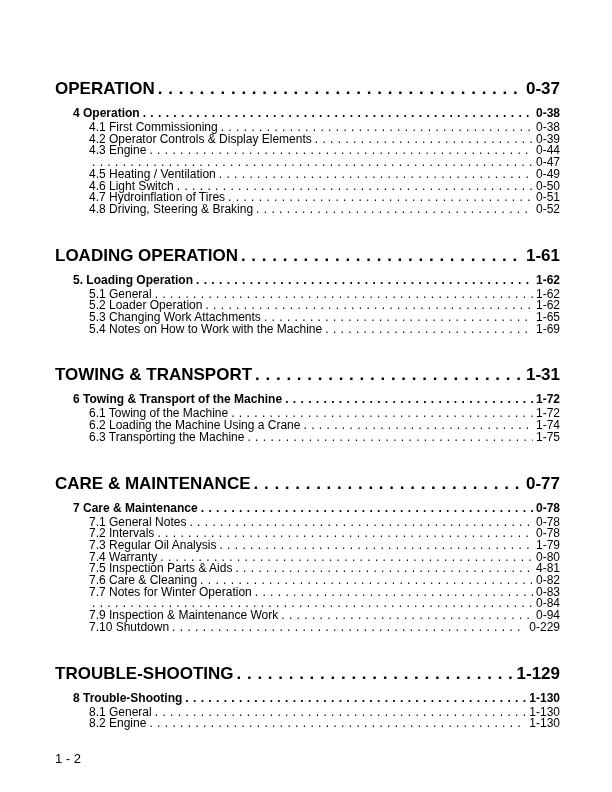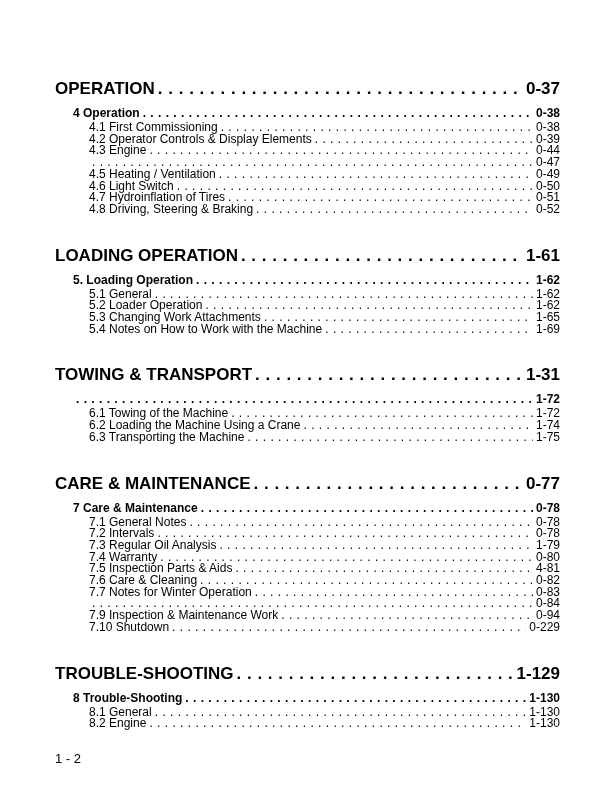--- a/index.html
+++ b/index.html
@@ -159,20 +159,21 @@
           <span class="p">1-69</span>
         </div>
       </div>
       <div class="section">
         <div class="row l1">
           <span class="t">TOWING &amp; TRANSPORT</span>
           <span class="leader">. . . . . . . . . . . . . . . . . . . . . . . . . . . . . . . . . . . . . . . . . . . . . . . . . . . . . . . . . . . . . . . . . . . . . . . . . . . . . . . . . . . . . . . . . . . . . . . . . . . . . . . . . . . . . . . . . . . . . . . . . . . . . . . . . . . . . . . . . . . . . . . . . . . . . . . . . . . . . . . . . . . . . . . . . . . . . . . . . . . . . . . . . . . . . . . . . . . . . . . . . . . . . . . . . . . . . . . . . . . . . . . . . . . . . . . . . . . . . . . . . . . . . . . . . . . . . . . . . . . . </span>
           <span class="p">1-31</span>
         </div>
         <div class="row l2">
+          <span class="t">6 Towing &amp; Transport of the Machine</span>
           <span class="leader">. . . . . . . . . . . . . . . . . . . . . . . . . . . . . . . . . . . . . . . . . . . . . . . . . . . . . . . . . . . . . . . . . . . . . . . . . . . . . . . . . . . . . . . . . . . . . . . . . . . . . . . . . . . . . . . . . . . . . . . . . . . . . . . . . . . . . . . . . . . . . . . . . . . . . . . . . . . . . . . . . . . . . . . . . . . . . . . . . . . . . . . . . . . . . . . . . . . . . . . . . . . . . . . . . . . . . . . . . . . . . . . . . . . . . . . . . . . . . . . . . . . . . . . . . . . . . . . . . . . . </span>
           <span class="p">1-72</span>
         </div>
         <div class="row l3">
           <span class="t">6.1 Towing of the Machine</span>
           <span class="leader">. . . . . . . . . . . . . . . . . . . . . . . . . . . . . . . . . . . . . . . . . . . . . . . . . . . . . . . . . . . . . . . . . . . . . . . . . . . . . . . . . . . . . . . . . . . . . . . . . . . . . . . . . . . . . . . . . . . . . . . . . . . . . . . . . . . . . . . . . . . . . . . . . . . . . . . . . . . . . . . . . . . . . . . . . . . . . . . . . . . . . . . . . . . . . . . . . . . . . . . . . . . . . . . . . . . . . . . . . . . . . . . . . . . . . . . . . . . . . . . . . . . . . . . . . . . . . . . . . . . . </span>
           <span class="p">1-72</span>
         </div>
         <div class="row l3">
           <span class="t">6.2 Loading the Machine Using a Crane</span>

